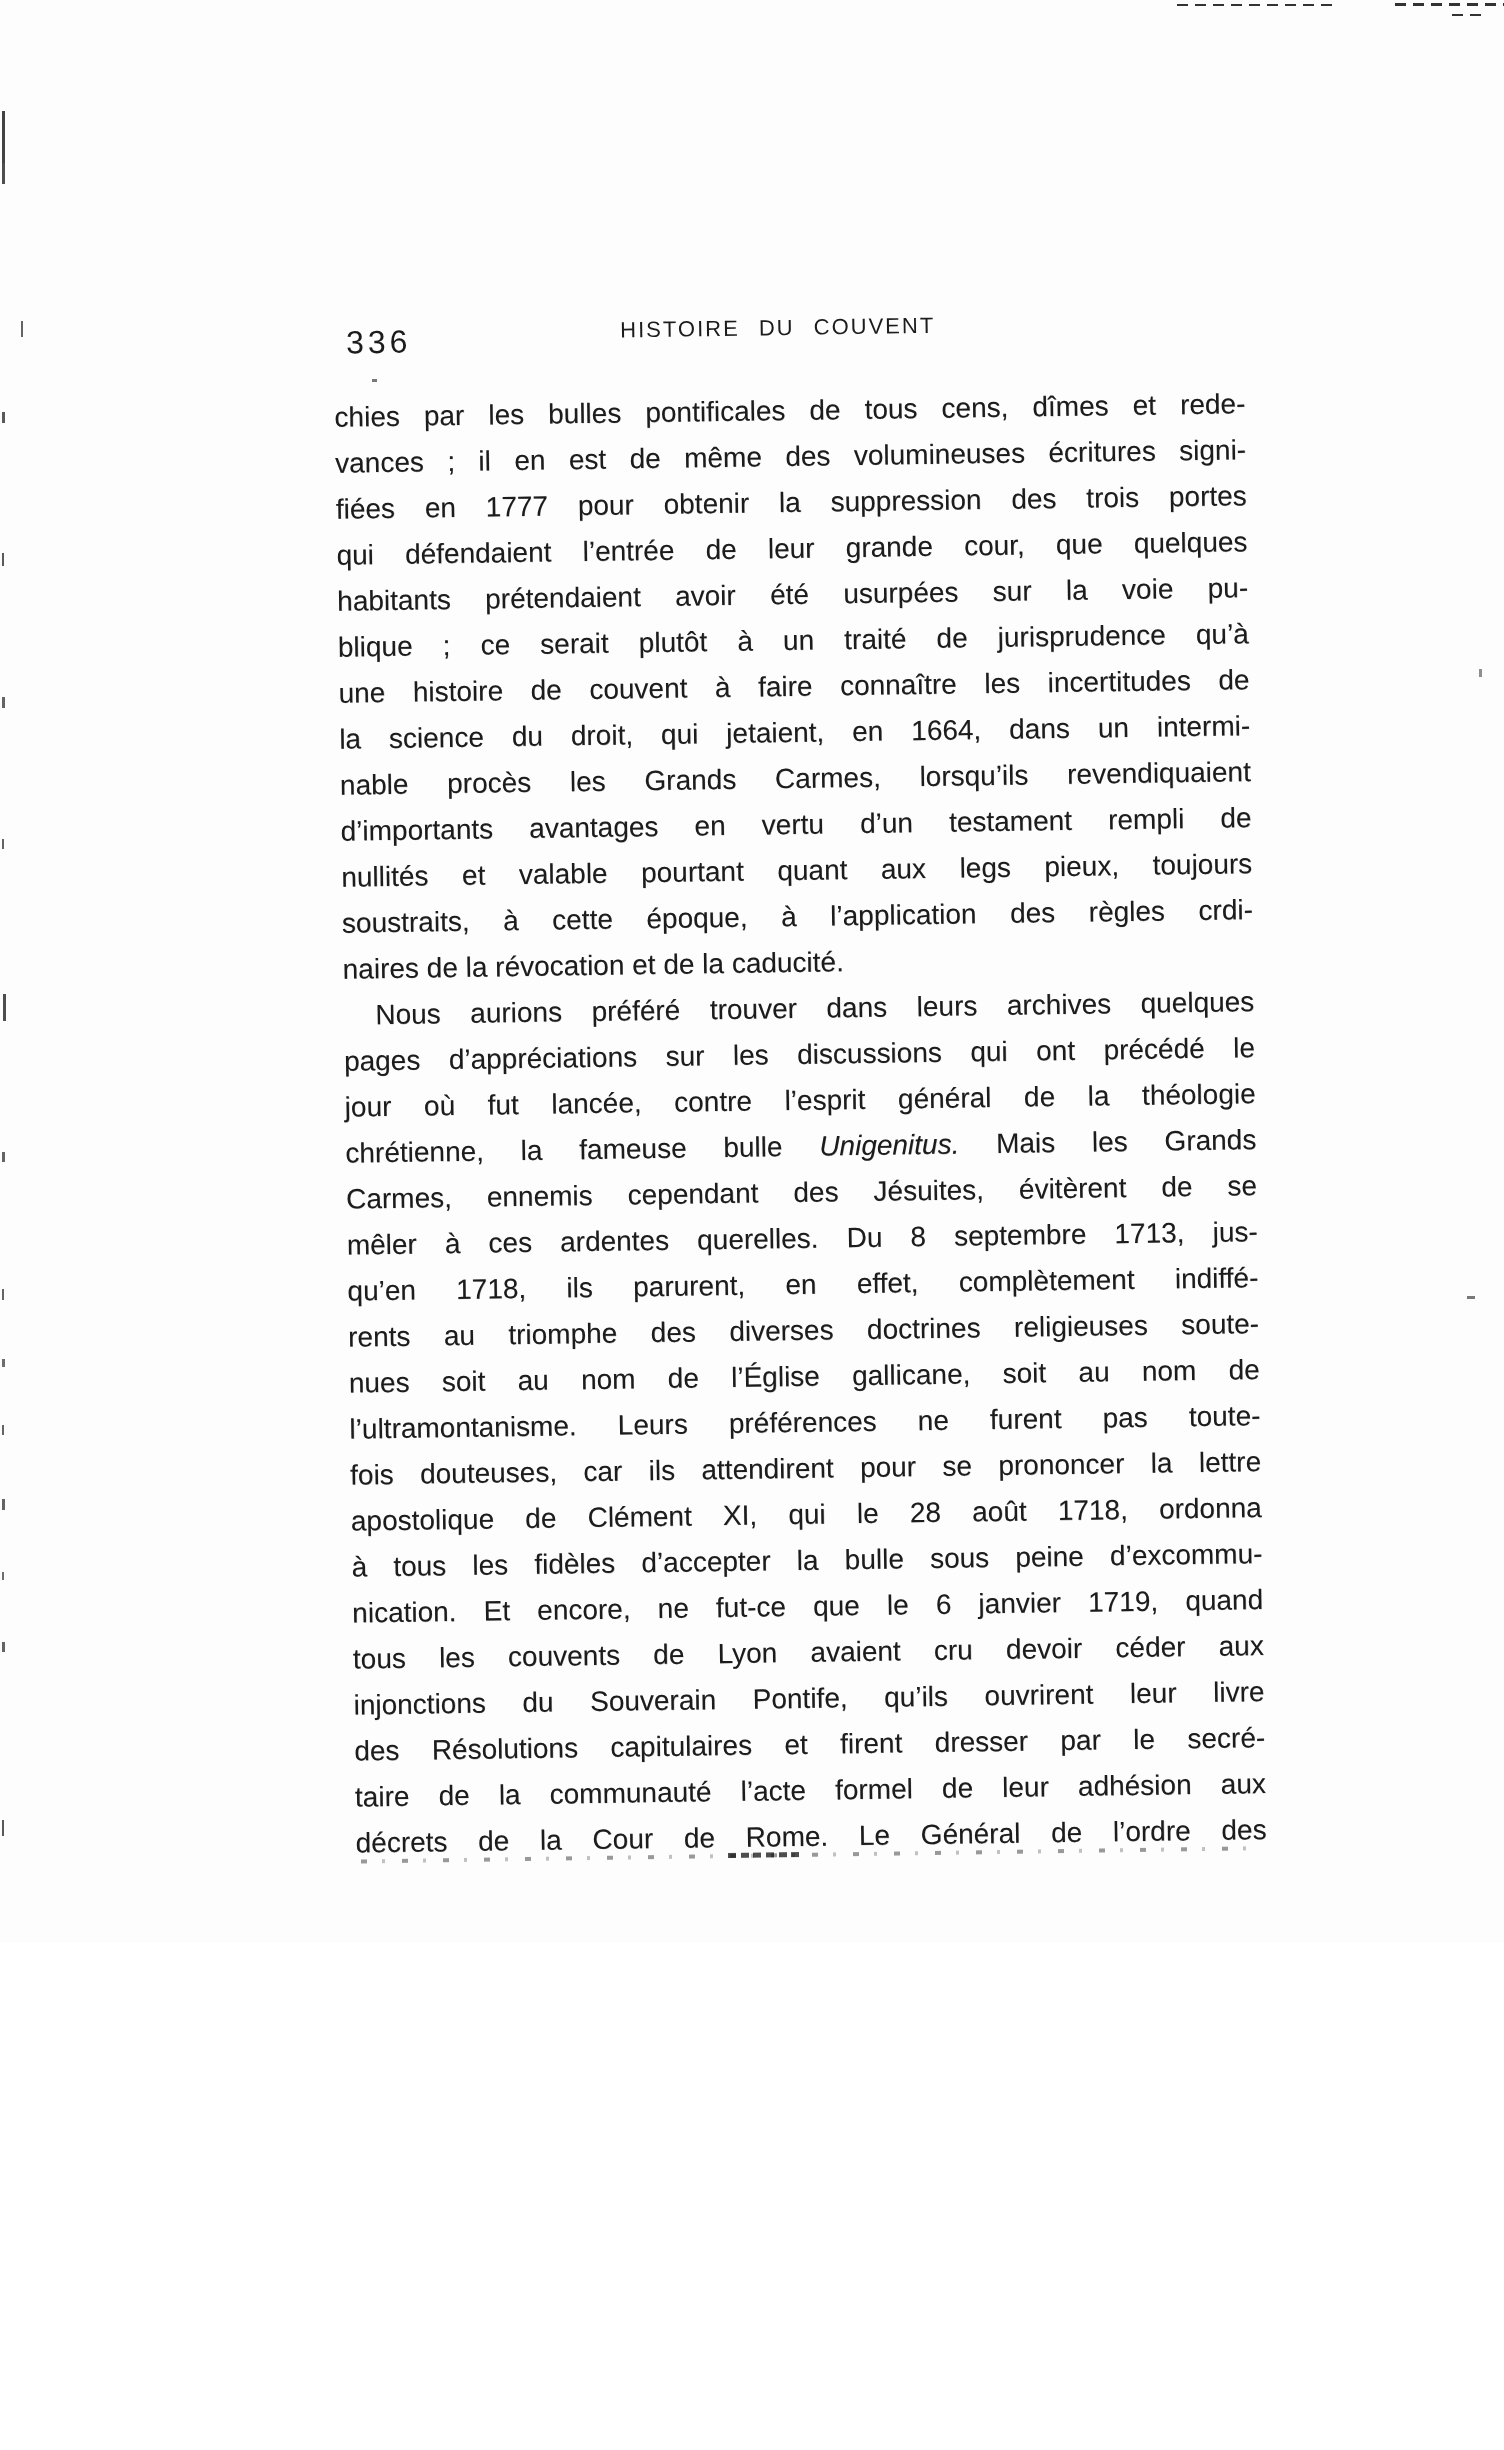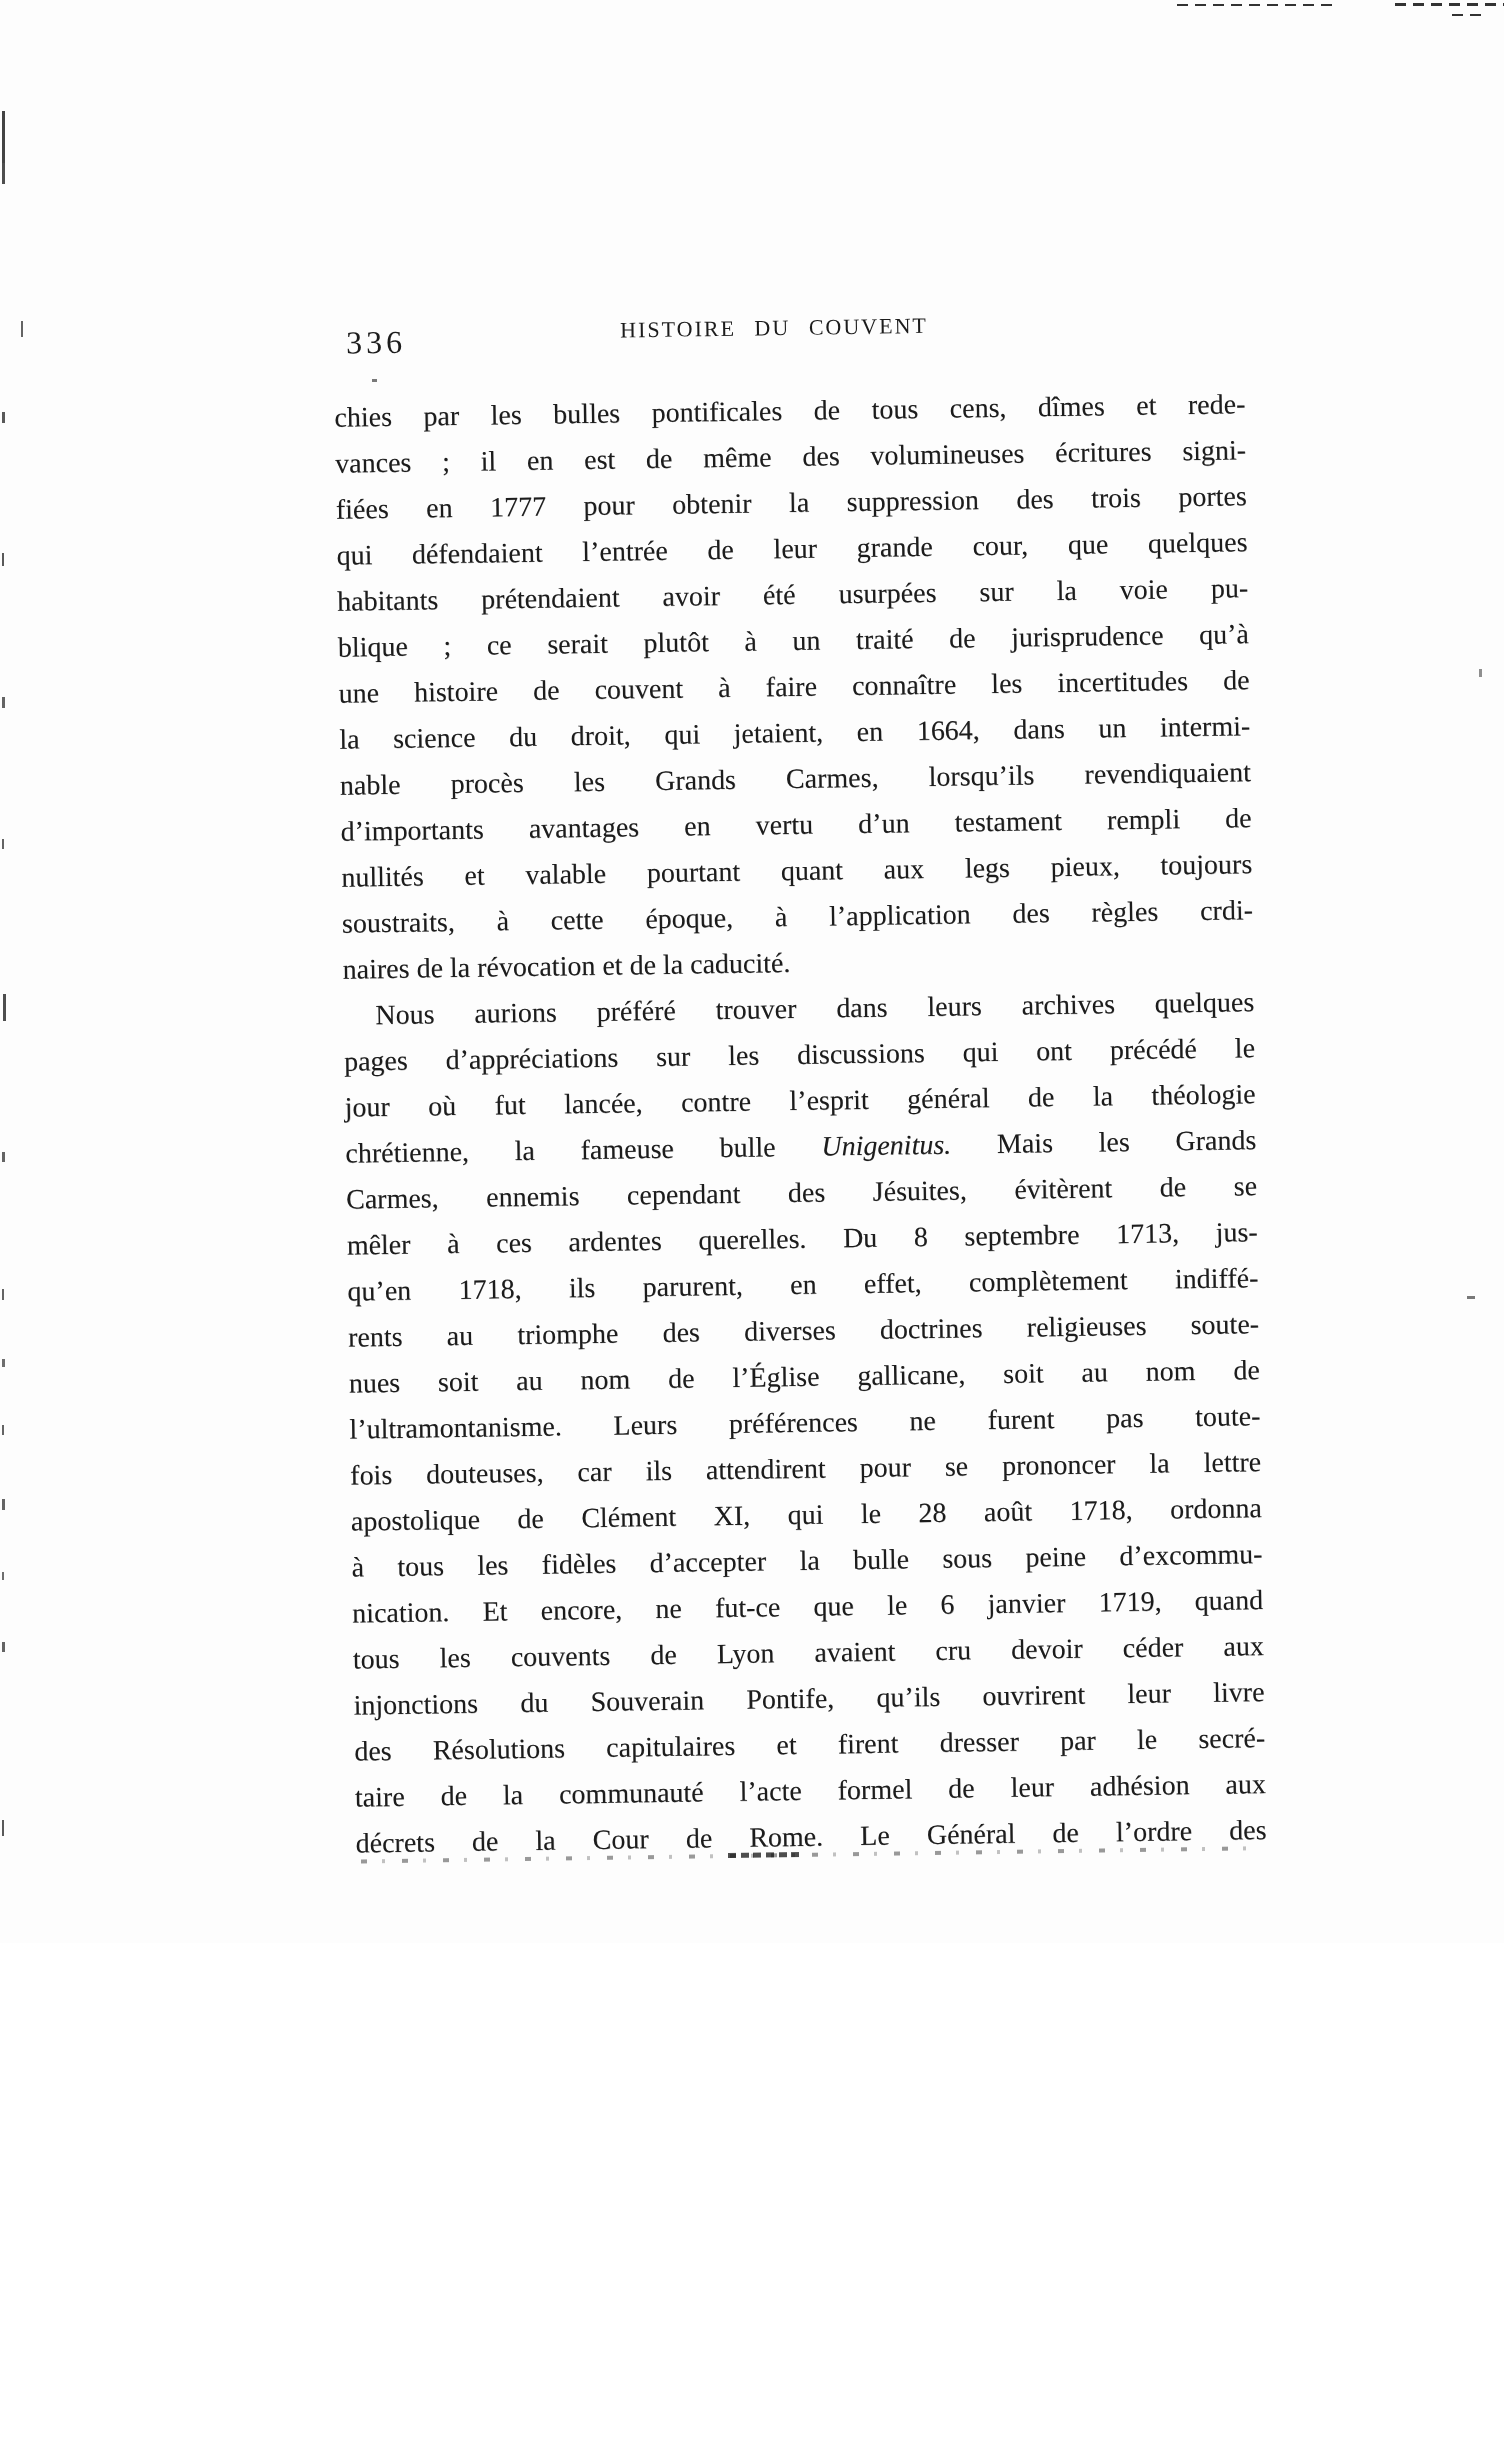--- a/index.html
+++ b/index.html
@@ -1,21 +1,21 @@
 <!DOCTYPE html>
 <html style="font-size:12.7px"><head>
 <meta charset="utf-8">
 <style>
   html,body{margin:0;padding:0;}
   .page{
     position:relative;
     width:1505px;height:1943px;
     background:#fdfdfd;
     overflow:hidden;
-    font-family:Liberation Serif, serif;
+    font-family:Liberation Sans, sans-serif;
   }
   .content{
     position:absolute;
     left:333px;top:318px;width:911px;
     transform:rotate(-0.85deg);
     transform-origin:48px 0;
     color:#1c1c1c;
   }
   .pagehead{position:relative;height:76px;}
   .page-number{

